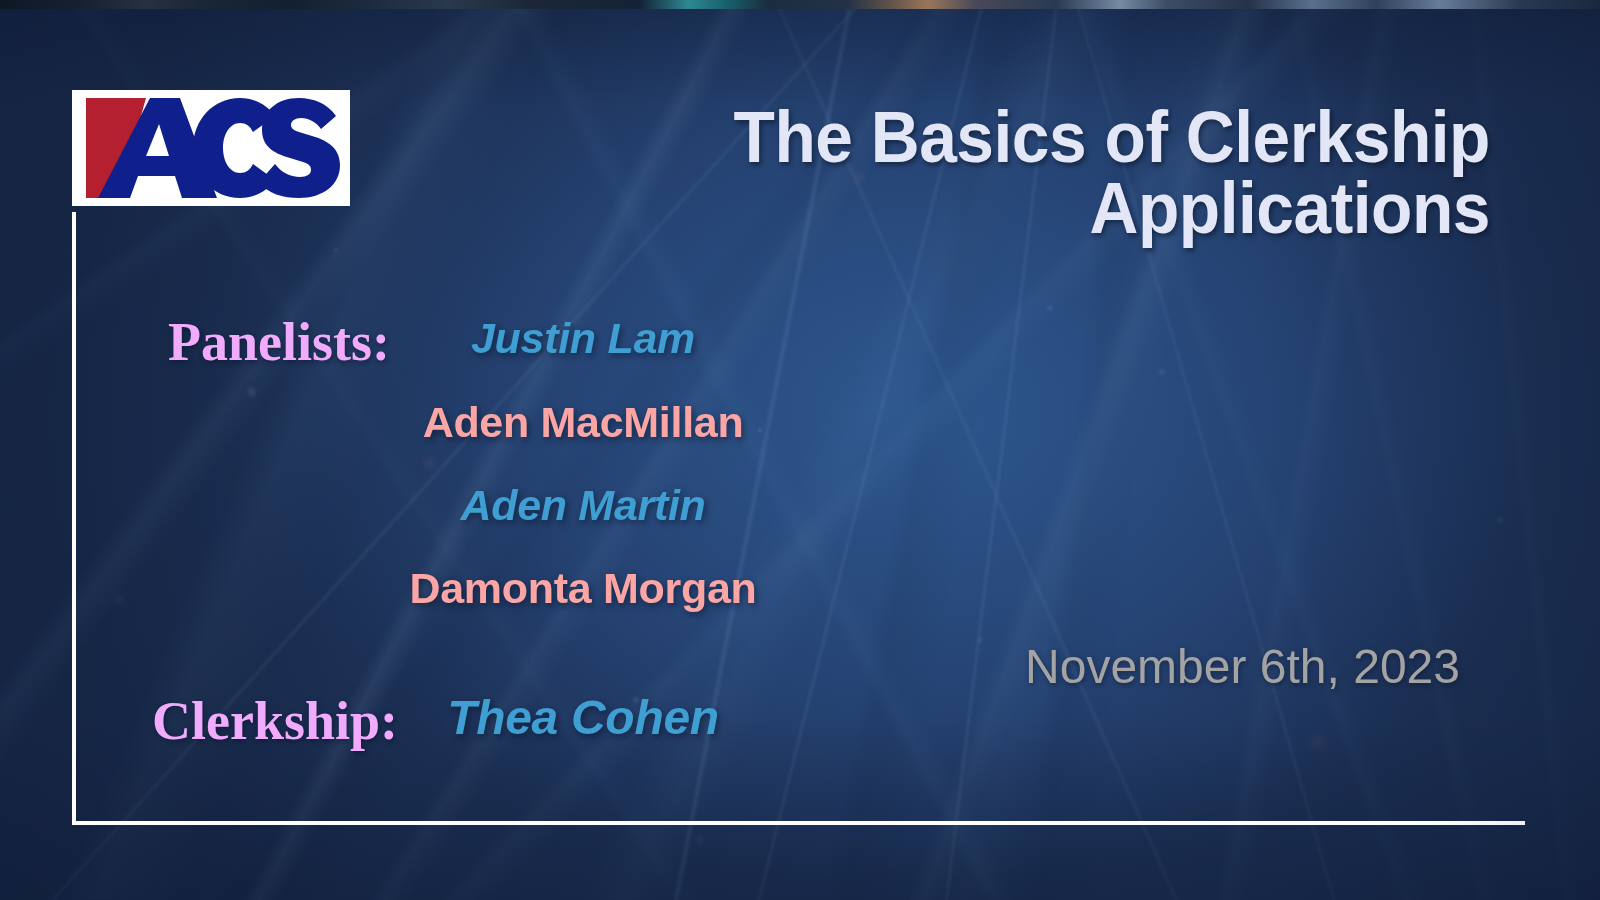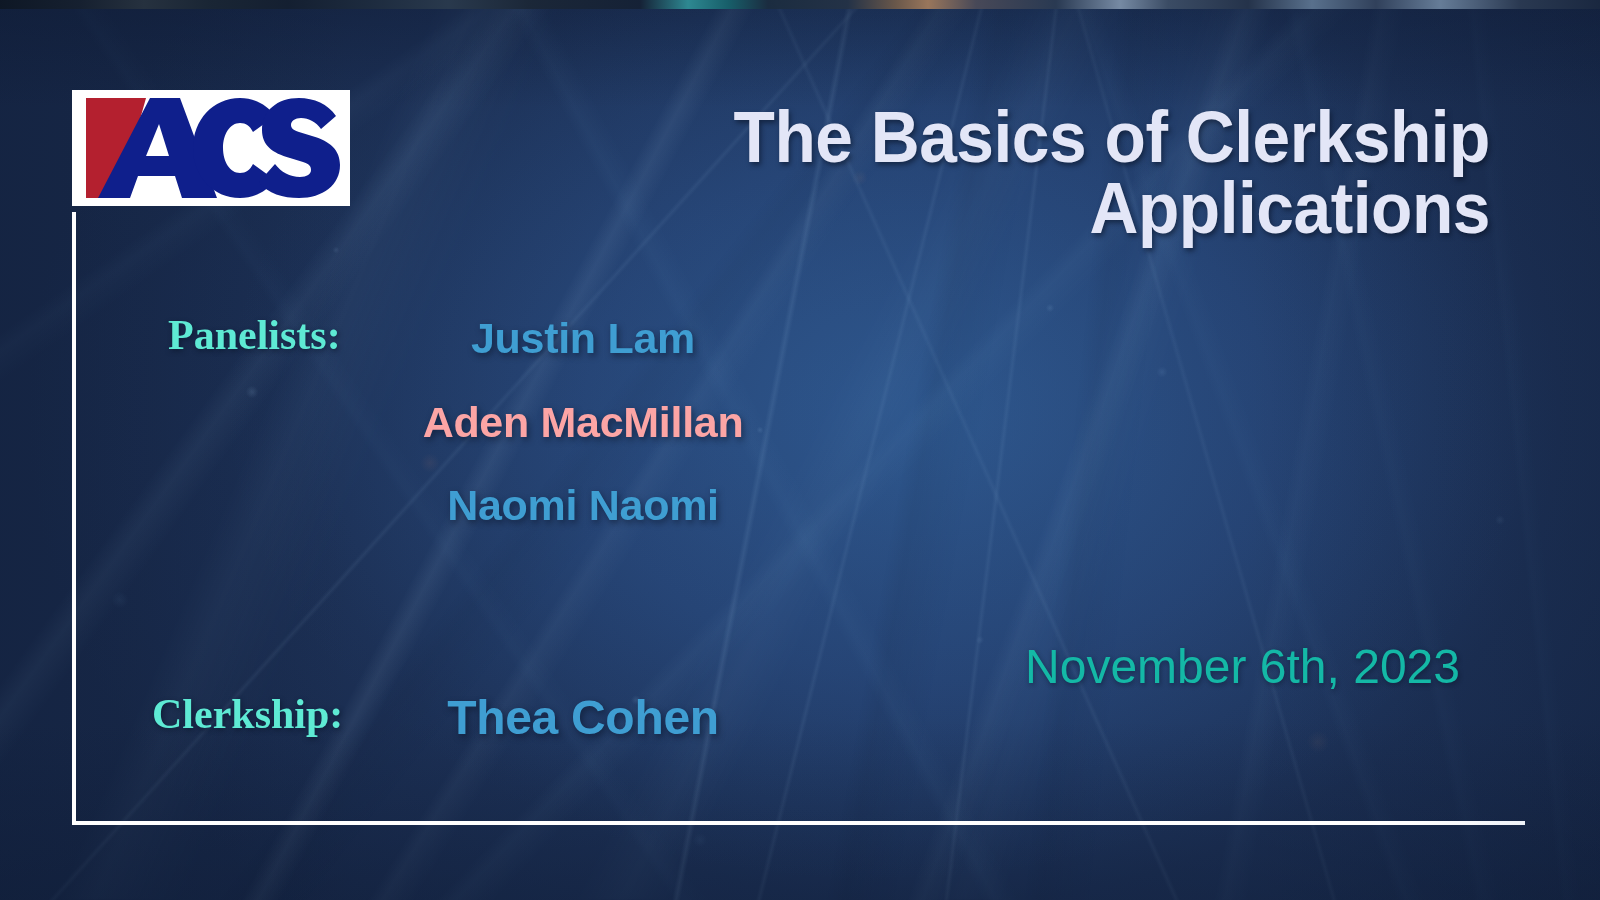--- a/index.html
+++ b/index.html
@@ -176,60 +176,60 @@
     transform: scaleX(0.94);
     transform-origin: right top;
   }
 
   
   .label-panelists,
   .label-moderator {
     position: absolute;
     font-family: "Liberation Serif", "DejaVu Serif", serif;
     font-weight: bold;
-    color: #5eead4;
-    font-size: 42px;
+    color: #f0abfc;
+    font-size: 54px;
     text-shadow: 1px 2px 5px rgba(8,16,34,0.55);
     white-space: nowrap;
   }
   .label-panelists { left: 168px; top: 311px; }
   .label-moderator { left: 152px; top: 690px; }
 
   .name {
     position: absolute;
     left: 283px;
     width: 600px;
     text-align: center;
     font-family: "Liberation Sans", sans-serif;
     font-weight: bold;
     font-size: 43px;
     letter-spacing: -0.3px;
     text-shadow: 2px 3px 6px rgba(8,16,34,0.50);
     white-space: nowrap;
   }
-  .name.blue  { color: #3f9ed2; }
+  .name.blue  { color: #3f9ed2; font-style: italic; }
   .name.white { color: #fca5a5; }
 
   .n0 { top: 314px; }
   .n1 { top: 398px; }
   .n2 { top: 481px; }
   .n3 { top: 564px; }
   .n-mod { top: 690px; font-size: 48px; }
 
   
   .datetime {
     position: absolute;
     right: 140px;
     top: 634px;
     text-align: center;
     font-family: "Liberation Sans", sans-serif;
     font-weight: normal;
     font-size: 48px;
     line-height: 1.38;
-    color: #14b8a6;
+    color: #a3a3a3;
     text-shadow: 1px 2px 5px rgba(8,16,34,0.45);
     white-space: nowrap;
   }
   .datetime div { display: block; }
 </style>
 </head>
 <body>
 
 <div id="slide">
 
@@ -268,21 +268,22 @@
 
   <div class="title">
     <div>The Basics of Clerkship</div>
     <div>Applications</div>
   </div>
 
   <div class="label-panelists">Panelists:</div>
 
   <div class="name blue  n0">Justin Lam</div>
   <div class="name white n1">Aden MacMillan</div>
-  <div class="name blue  n2">Naomi Naomi</div>
+  <div class="name blue  n2">Aden Martin</div>
+  <div class="name white n3">Damonta Morgan</div>
 
   <div class="label-moderator">Clerkship:</div>
   <div class="name blue n-mod">Thea Cohen</div>
 
   <div class="datetime">
     <div>November 6th, 2023</div>
   </div>
 
 </div>
 

